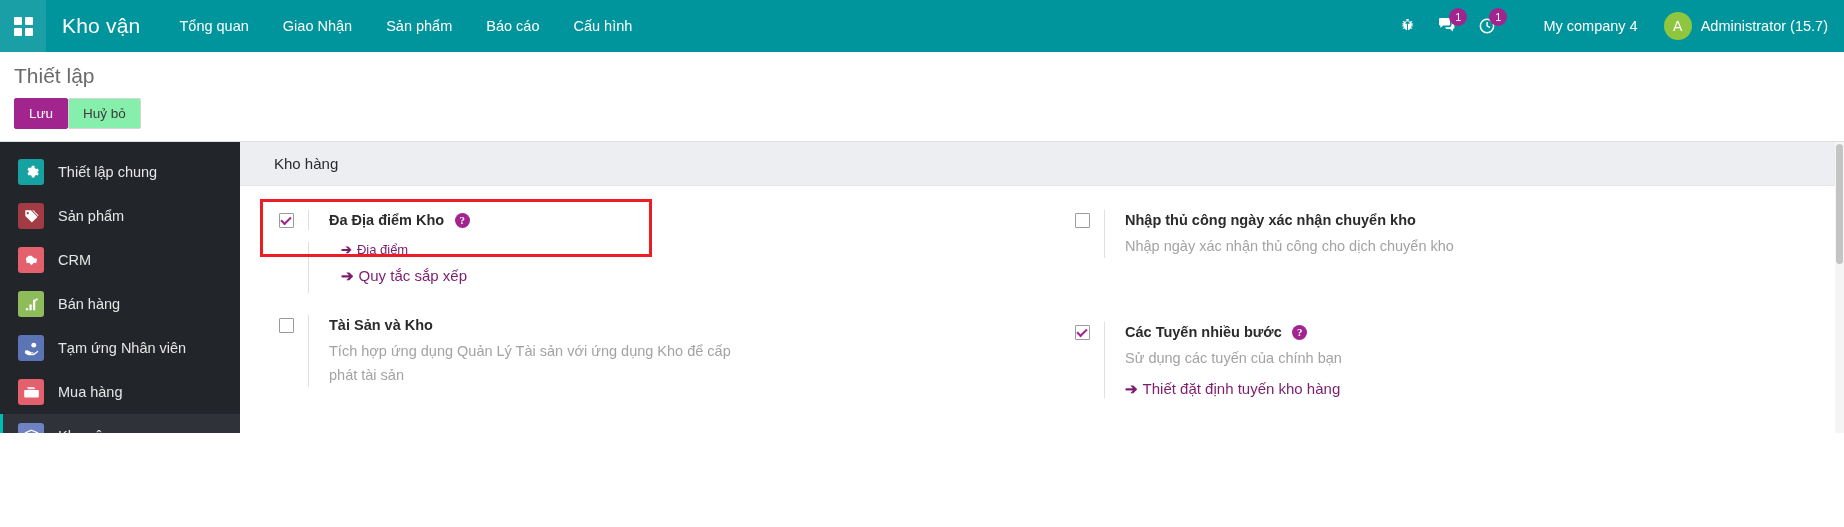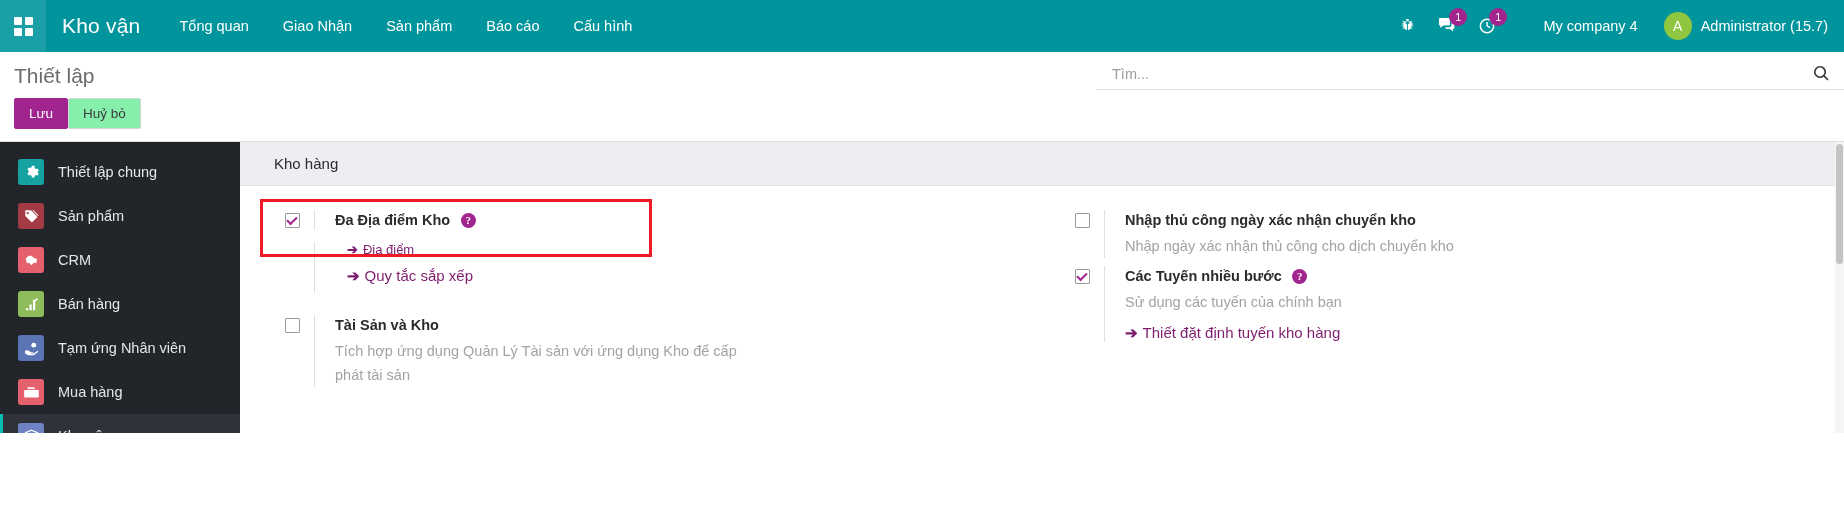--- a/index.html
+++ b/index.html
@@ -212,21 +212,21 @@
     padding: 13px 0 13px 34px;
     font-size: 15px;
     color: #2b2b2b;
     font-weight: 400;
     border-bottom: 1px solid #e2e4e8;
   }
   .settings-grid {
     display: flex;
     padding: 18px 0 0 0;
   }
-  .col { width: 50%; padding-left: 30px; }
+  .col { width: 50%; padding-left: 24px; }
   .col.right { padding-left: 18px; }
 
   .setting-row {
     display: flex;
     align-items: flex-start;
     padding: 6px 0 2px 0;
     position: relative;
   }
   .cb-cell {
     width: 44px;
@@ -380,28 +380,20 @@
 
 <div class="control-panel">
   <div class="breadcrumb-row">
     <span class="page-title">Thiết lập</span>
   </div>
   <div class="btn-row">
     <div class="btn btn-save">Lưu</div>
     <div class="btn btn-discard">Huỷ bỏ</div>
   </div>
 
-  <div class="searchbar">
-    <input class="search-input" placeholder="Tìm..." style="">
-    <span class="search-icon">
-      <svg width="17" height="17" viewBox="0 0 17 17">
-          <path d="M7 1a6 6 0 1 0 3.6 10.8l3.8 3.8 1.2-1.2-3.8-3.8A6 6 0 0 0 7 1zm0 1.6a4.4 4.4 0 1 1 0 8.8 4.4 4.4 0 0 1 0-8.8z"></path>
-        </svg>
-    </span>
-  </div>
 </div>
 
 <div class="body-wrap">
 
   <div class="settings-sidebar">
 
     <div class="side-item">
       <span class="side-ico" style="background:#17a2a2">
         <svg width="15" height="15" viewBox="0 0 16 16">
             <path d="M8 5.2A2.8 2.8 0 1 0 8 10.8 2.8 2.8 0 0 0 8 5.2zm6.5 3.6.1-.8-.1-.8 1.4-1.1-1.4-2.4-1.7.6a6 6 0 0 0-1.4-.8L11.2.8H8.4l-.3 1.7a6 6 0 0 0-1.4.8l-1.7-.6L3.6 5.1 5 6.2a5 5 0 0 0 0 1.6L3.6 8.9 5 11.3l1.7-.6c.4.3.9.6 1.4.8l.3 1.7h2.8l.2-1.7c.5-.2 1-.5 1.4-.8l1.7.6 1.4-2.4z"></path>
@@ -513,21 +505,21 @@
         <div class="setting-row">
           <div class="cb-cell">
             <div class="cbox"></div>
           </div>
           <div class="setting-text">
             <span class="setting-title">Nhập thủ công ngày xác nhận chuyển kho</span>
             <div class="setting-desc">Nhập ngày xác nhận thủ công cho dịch chuyển kho</div>
           </div>
         </div>
 
-        <div class="setting-row" style="">
+        <div class="setting-row" style="margin-top:56px">
           <div class="cb-cell">
             <div class="cbox checked"></div>
           </div>
           <div class="setting-text">
             <span class="setting-title">Các Tuyến nhiều bước</span>
             <span class="help-icon">?</span>
             <div class="setting-desc">Sử dụng các tuyến của chính bạn</div>
             <a class="sub-link big" style="margin-left:0"><span class="arrow">➔</span><span>Thiết đặt định tuyến kho hàng</span></a>
           </div>
         </div>

